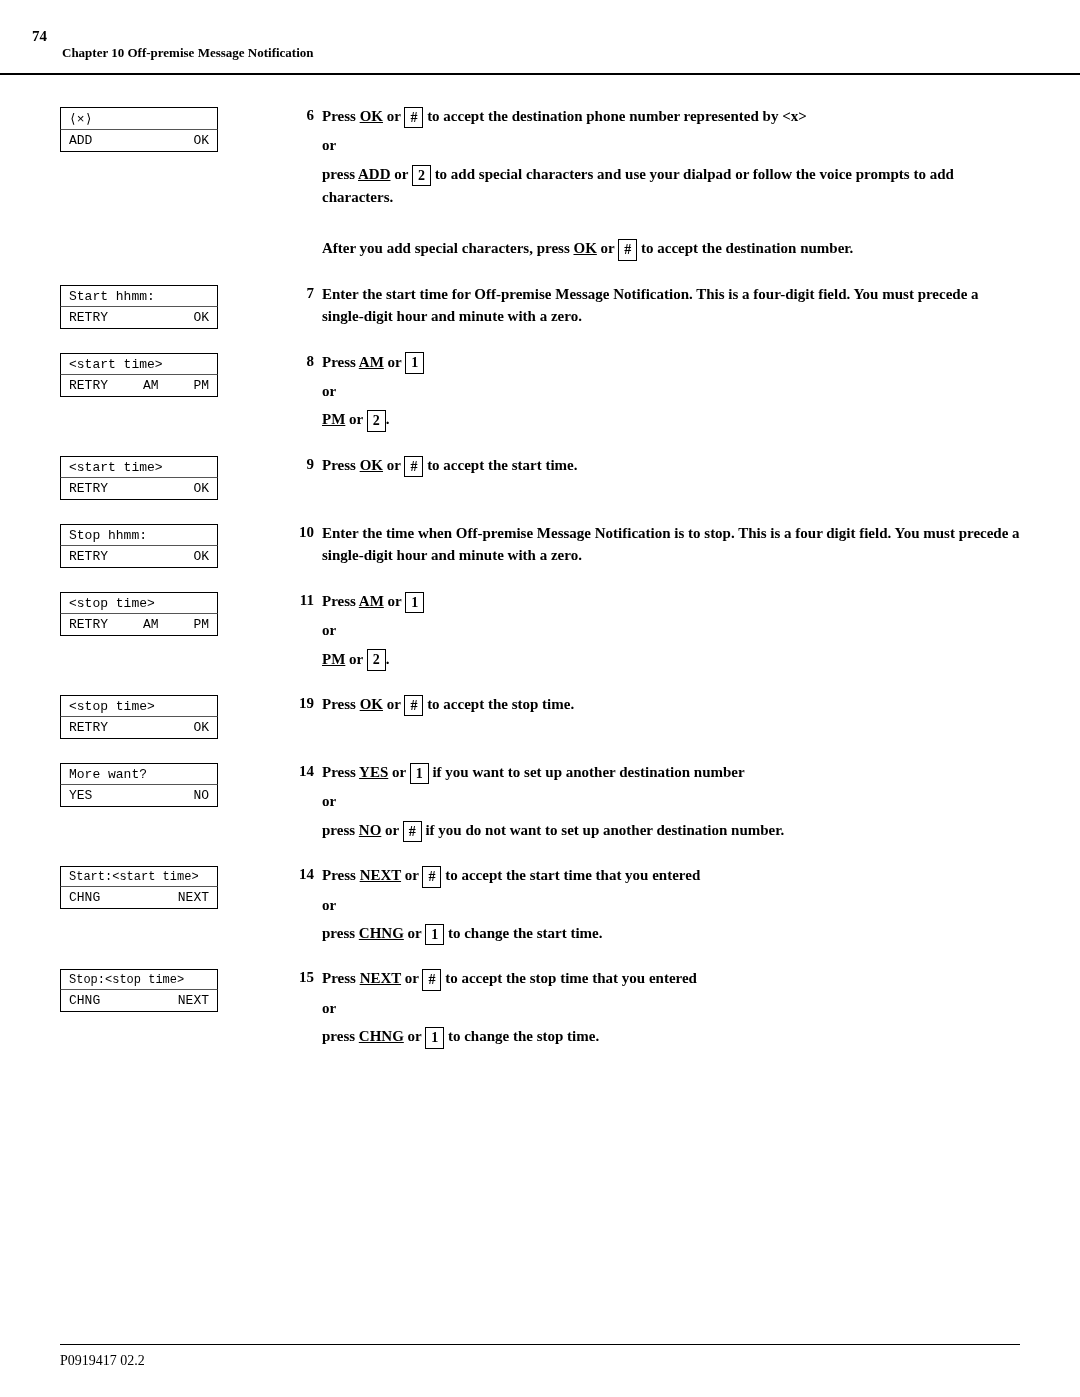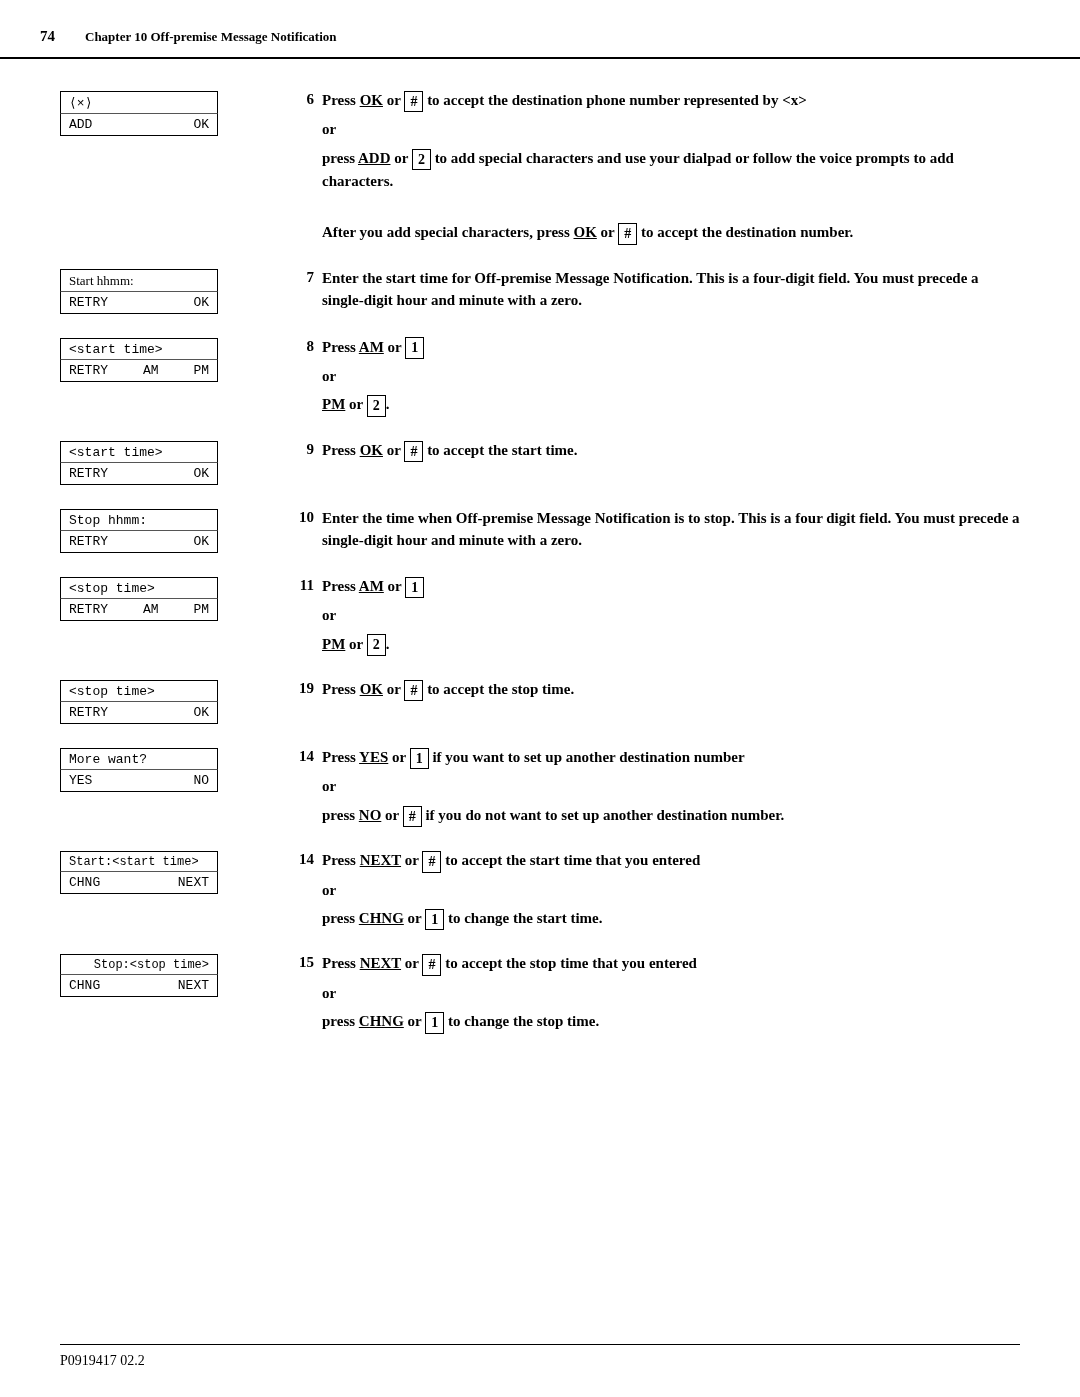--- a/index.html
+++ b/index.html
@@ -16,24 +16,24 @@
     .page {
       width: 1080px;
       min-height: 1397px;
       padding: 0;
       position: relative;
     }
 
     
     .header {
       display: flex;
-      align-items: center;
-      padding: 28px 60px 12px 40px;
+      padding: 28px 60px 12px 32px;
       border-bottom: 2px solid #000;
       margin-bottom: 30px;
+      flex-direction: column;
     }
     .header-chapter {
       font-size: 15px;
       font-weight: bold;
     }
     .header-title {
       font-size: 13px;
       font-weight: bold;
       margin-left: 30px;
     }
@@ -175,21 +175,21 @@
         <p class="or-line">or</p>
         <p>press <span class="ul">ADD</span> or <span class="key">2</span> to add special characters and use your dialpad or follow the voice prompts to add characters.</p>
         <br>
         <p>After you add special characters, press <span class="ul">OK</span> or <span class="key">#</span> to accept the destination number.</p>
       </div>
     </div>
 
     <div class="step-row">
       <div class="step-left">
         <div class="lcd-wrapper">
-          <div class="lcd-box lcd-top" style="border-bottom:none; padding-bottom:2px;font-family:Liberation Serif, serif;">
+          <div class="lcd-box lcd-top" style="border-bottom:none; padding-bottom:2px;">
             <span>Start hhmm:</span>
           </div>
           <div class="lcd-box lcd-bottom" style="border-top:1px solid #555;">
             <div class="lcd-row">
               <span>RETRY</span>
               <span>OK</span>
             </div>
           </div>
         </div>
       </div>
@@ -345,21 +345,21 @@
       <div class="step-text">
         <p>Press <span class="ul">NEXT</span> or <span class="key">#</span> to accept the start time that you entered</p>
         <p class="or-line">or</p>
         <p>press <span class="ul">CHNG</span> or <span class="key">1</span> to change the start time.</p>
       </div>
     </div>
 
     <div class="step-row">
       <div class="step-left">
         <div class="lcd-wrapper">
-          <div class="lcd-box lcd-top" style="border-bottom:none; padding-bottom:2px; font-size:12px;text-align:right;">
+          <div class="lcd-box lcd-top" style="border-bottom:none; padding-bottom:2px; font-size:12px;">
             <span>Stop:&lt;stop time&gt;</span>
           </div>
           <div class="lcd-box lcd-bottom" style="border-top:1px solid #555;">
             <div class="lcd-row">
               <span>CHNG</span>
               <span>NEXT</span>
             </div>
           </div>
         </div>
       </div>

